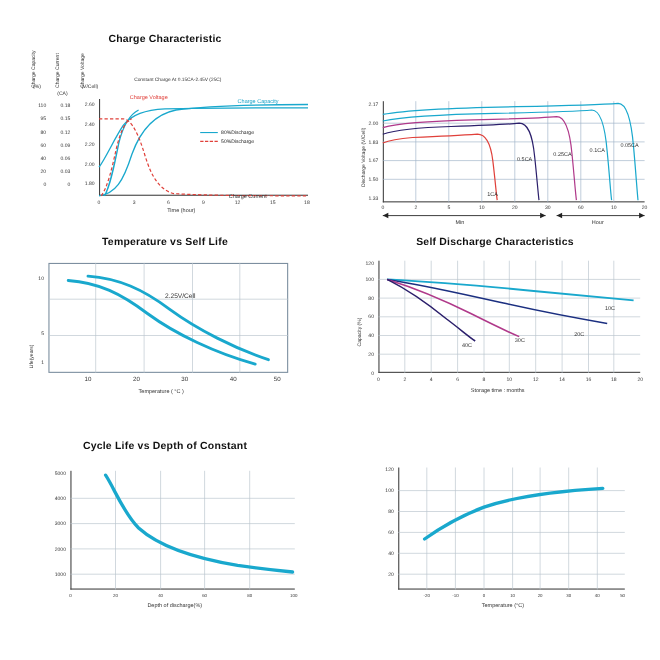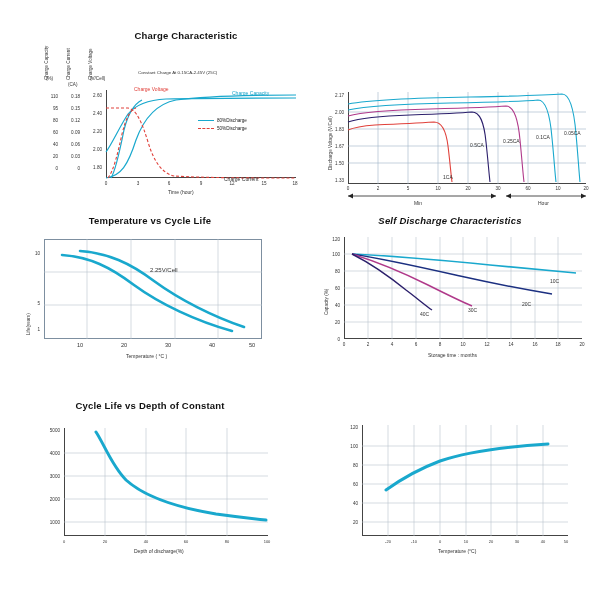--- a/index.html
+++ b/index.html
@@ -26,21 +26,21 @@
   .legend{position:absolute;font-size:4.6px;color:#222;}
   .legend .row{display:flex;align-items:center;gap:3px;margin-bottom:3px;}
   .legend .swatch{display:inline-block;width:16px;height:0;border-top-width:1px;border-top-style:solid;}
   svg{position:absolute;top:0;left:0;overflow:visible;}
 </style>
 </head>
 <body>
 
 <div class="sheet">
 
-  <div class="panel" style="left:16px;top:30px;width:300px;height:185px;padding-left:20px;">
+  <div class="panel" style="left:0px;top:30px;width:300px;height:185px;">
     <div class="ptitle" style="width:300px;">Charge Characteristic</div>
 
     <div class="vlabel" style="left:28px;top:50px;">Charge Capacity</div>
     <div class="vlabel" style="left:50px;top:50px;">Charge Current</div>
     <div class="vlabel" style="left:72px;top:50px;">Charge Voltage</div>
 
     <div class="tick" style="left:30px;top:46px;">(%)</div>
     <div class="tick" style="left:52px;top:52px;">(CA)</div>
     <div class="tick" style="left:74px;top:46px;">(V/Cell)</div>
 
@@ -169,21 +169,21 @@
     <div class="tick tickx" style="left:198px;top:156px;">30</div>
     <div class="tick tickx" style="left:228px;top:156px;">60</div>
     <div class="tick tickx" style="left:258px;top:156px;">10</div>
     <div class="tick tickx" style="left:286px;top:156px;">20</div>
 
     <div class="axlabel" style="left:114px;top:170px;">Min</div>
     <div class="axlabel" style="left:238px;top:170px;">Hour</div>
   </div>
 
   <div class="panel" style="left:0px;top:215px;width:300px;height:185px;">
-    <div class="ptitle" style="width:300px;">Temperature vs Cycle Life</div>
+    <div class="ptitle" style="width:300px;">Temperature vs Self Life</div>
 
     <div class="vlabel" style="left:26px;top:120px;">Life(years)</div>
 
     <div class="tick ticky" style="left:26px;top:114px;width:14px;">1</div>
     <div class="tick ticky" style="left:26px;top:88px;width:14px;">5</div>
     <div class="tick ticky" style="left:26px;top:38px;width:14px;">10</div>
 
     <div class="axisbox" style="left:44px;top:24px;width:218px;height:100px;border:1px solid #7d8fa0;"></div>
 
     <svg width="300" height="185">
@@ -203,21 +203,21 @@
     <div class="tick tickx" style="left:80px;top:127px;font-size:5.6px;">10</div>
     <div class="tick tickx" style="left:124px;top:127px;font-size:5.6px;">20</div>
     <div class="tick tickx" style="left:168px;top:127px;font-size:5.6px;">30</div>
     <div class="tick tickx" style="left:212px;top:127px;font-size:5.6px;">40</div>
     <div class="tick tickx" style="left:252px;top:127px;font-size:5.6px;">50</div>
 
     <div class="axlabel" style="left:126px;top:138px;">Temperature ( °C )</div>
   </div>
 
   <div class="panel" style="left:300px;top:215px;width:300px;height:185px;">
-    <div class="ptitle" style="width:300px;font-style:italic;">Self Discharge Characteristics</div>
+    <div class="ptitle" style="width:300px;">Self Discharge Characteristics</div>
 
     <div class="vlabel" style="left:24px;top:100px;">Capacity (%)</div>
 
     <div class="tick ticky" style="left:20px;top:124px;width:20px;">0</div>
     <div class="tick ticky" style="left:20px;top:107px;width:20px;">20</div>
     <div class="tick ticky" style="left:20px;top:90px;width:20px;">40</div>
     <div class="tick ticky" style="left:20px;top:73px;width:20px;">60</div>
     <div class="tick ticky" style="left:20px;top:56px;width:20px;">80</div>
     <div class="tick ticky" style="left:20px;top:39px;width:20px;">100</div>
     <div class="tick ticky" style="left:20px;top:24px;width:20px;">120</div>

